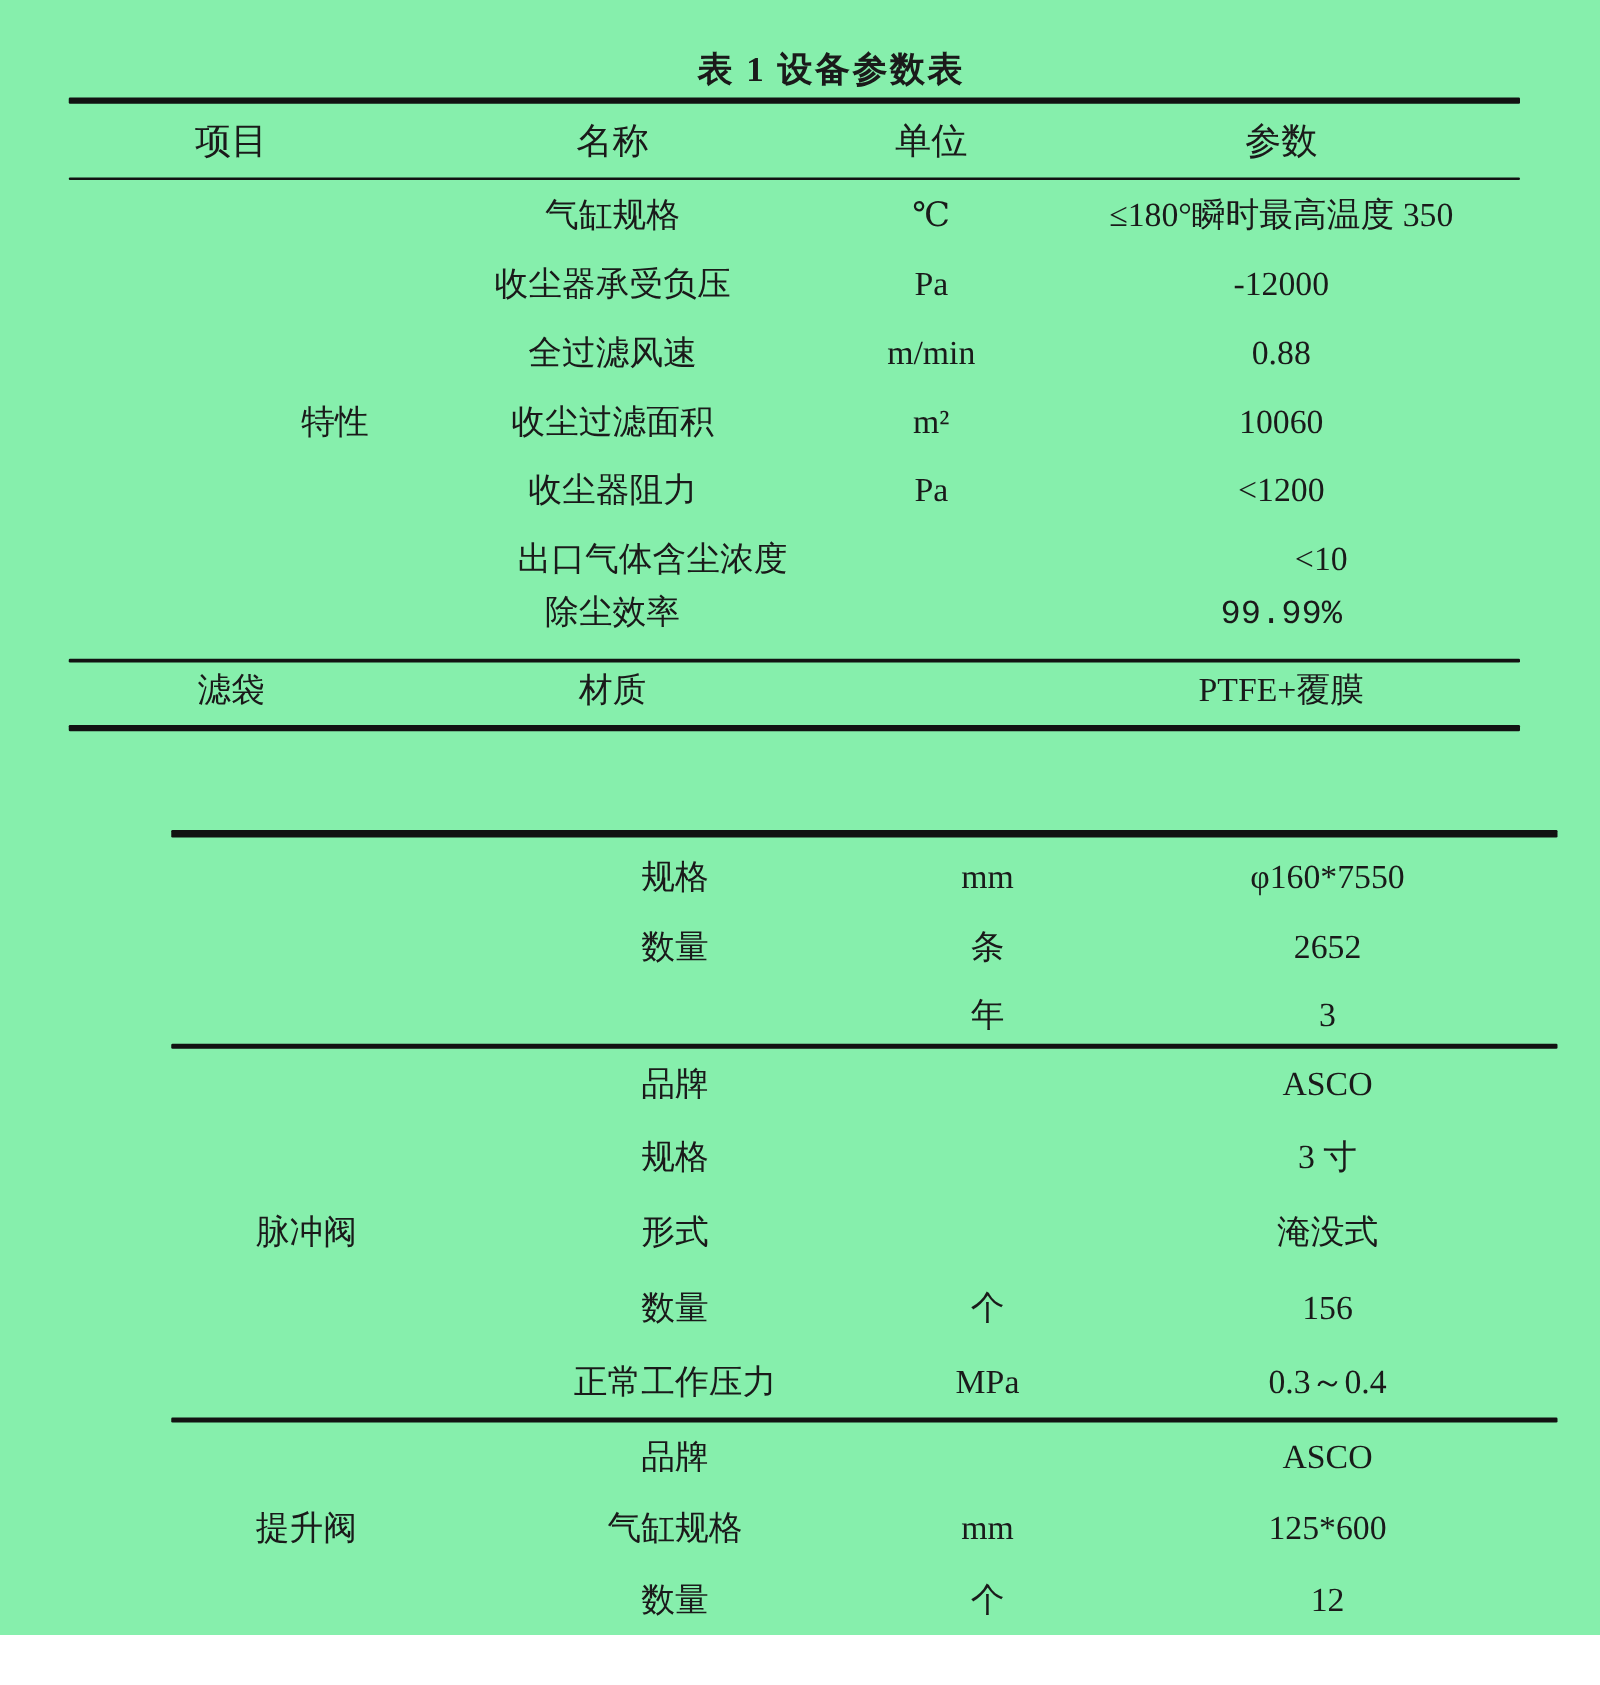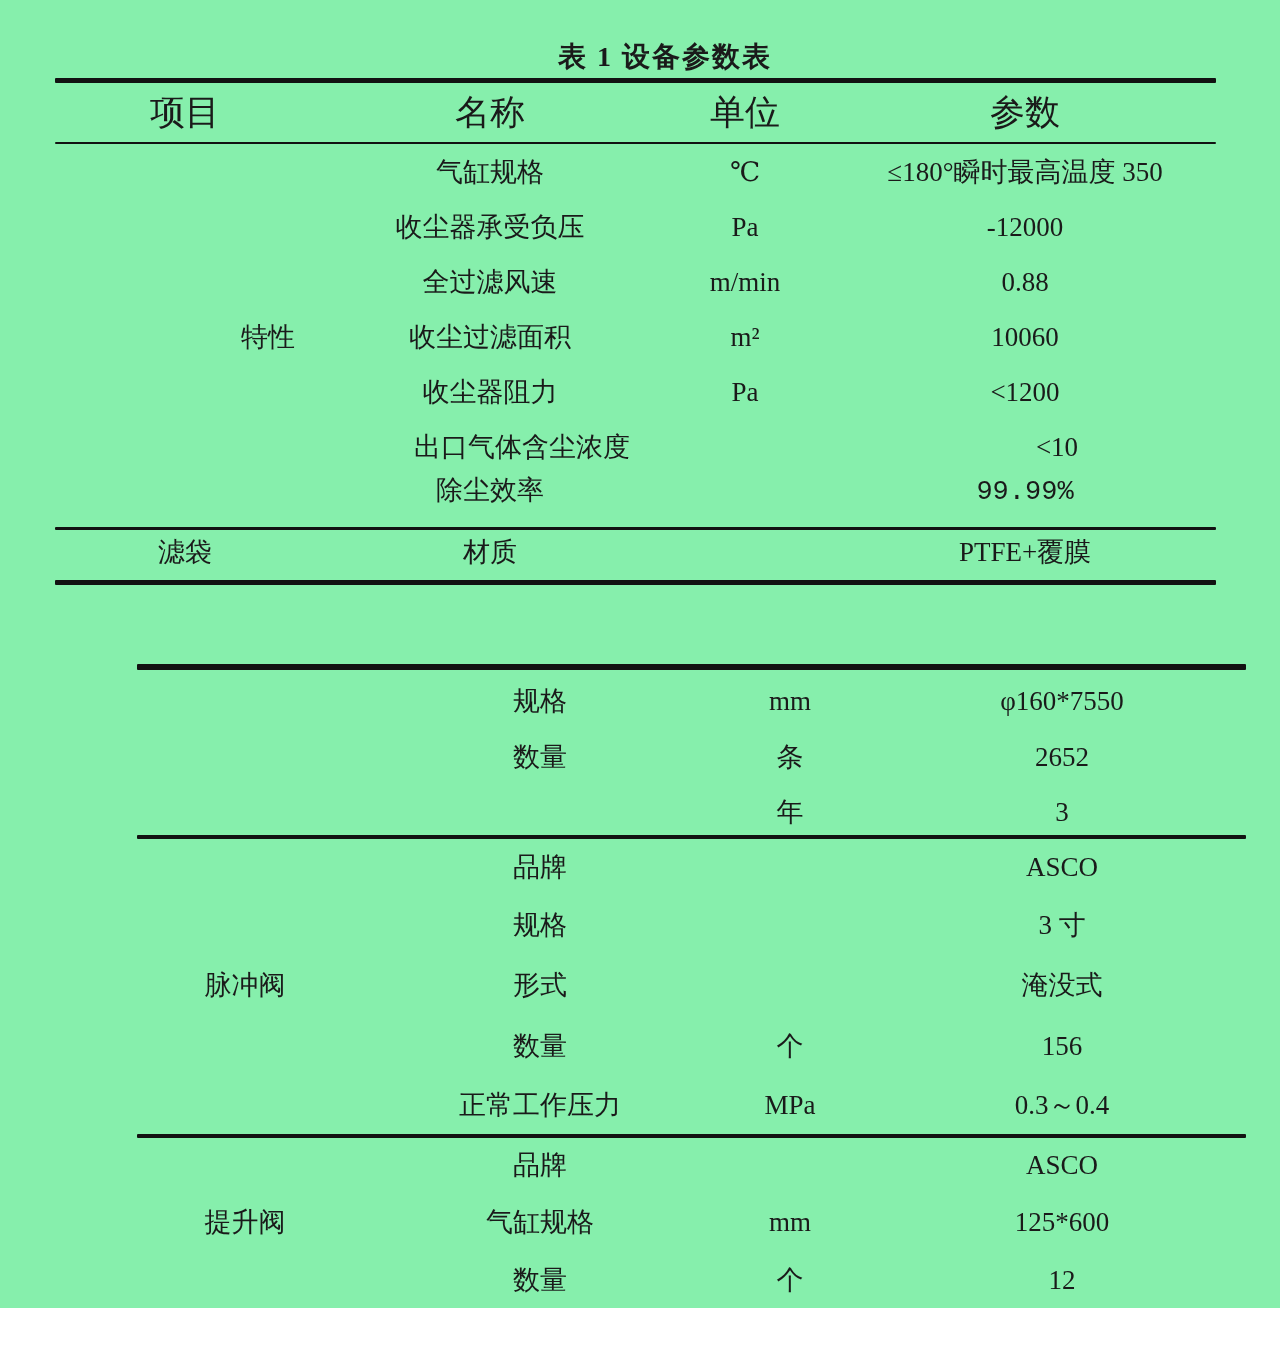--- a/index.html
+++ b/index.html
@@ -21,21 +21,21 @@
   .hr { position:absolute; background:#121212; border-radius:1px; }
   
   .t1-line { left:55px;  width:1161px; }
   .t2-line { left:137px; width:1109px; }
   
   .row { position:absolute; left:0; top:0; width:1280px; height:40px; }
   .cell {
     position:absolute; top:0; height:40px; line-height:40px;
     text-align:center; font-size:27px; white-space:nowrap;
   }
-  .hdr { font-size:35px; }
+  .hdr { font-size:29px; }
   
   .i1 { left:75px;  width:220px; }
   .n1 { left:310px; width:360px; }
   .u1 { left:655px; width:180px; }
   .v1 { left:825px; width:400px; }
   
   .i2 { left:135px; width:220px; }
   .n2 { left:360px; width:360px; }
   .u2 { left:700px; width:180px; }
   .v2 { left:862px; width:400px; }

